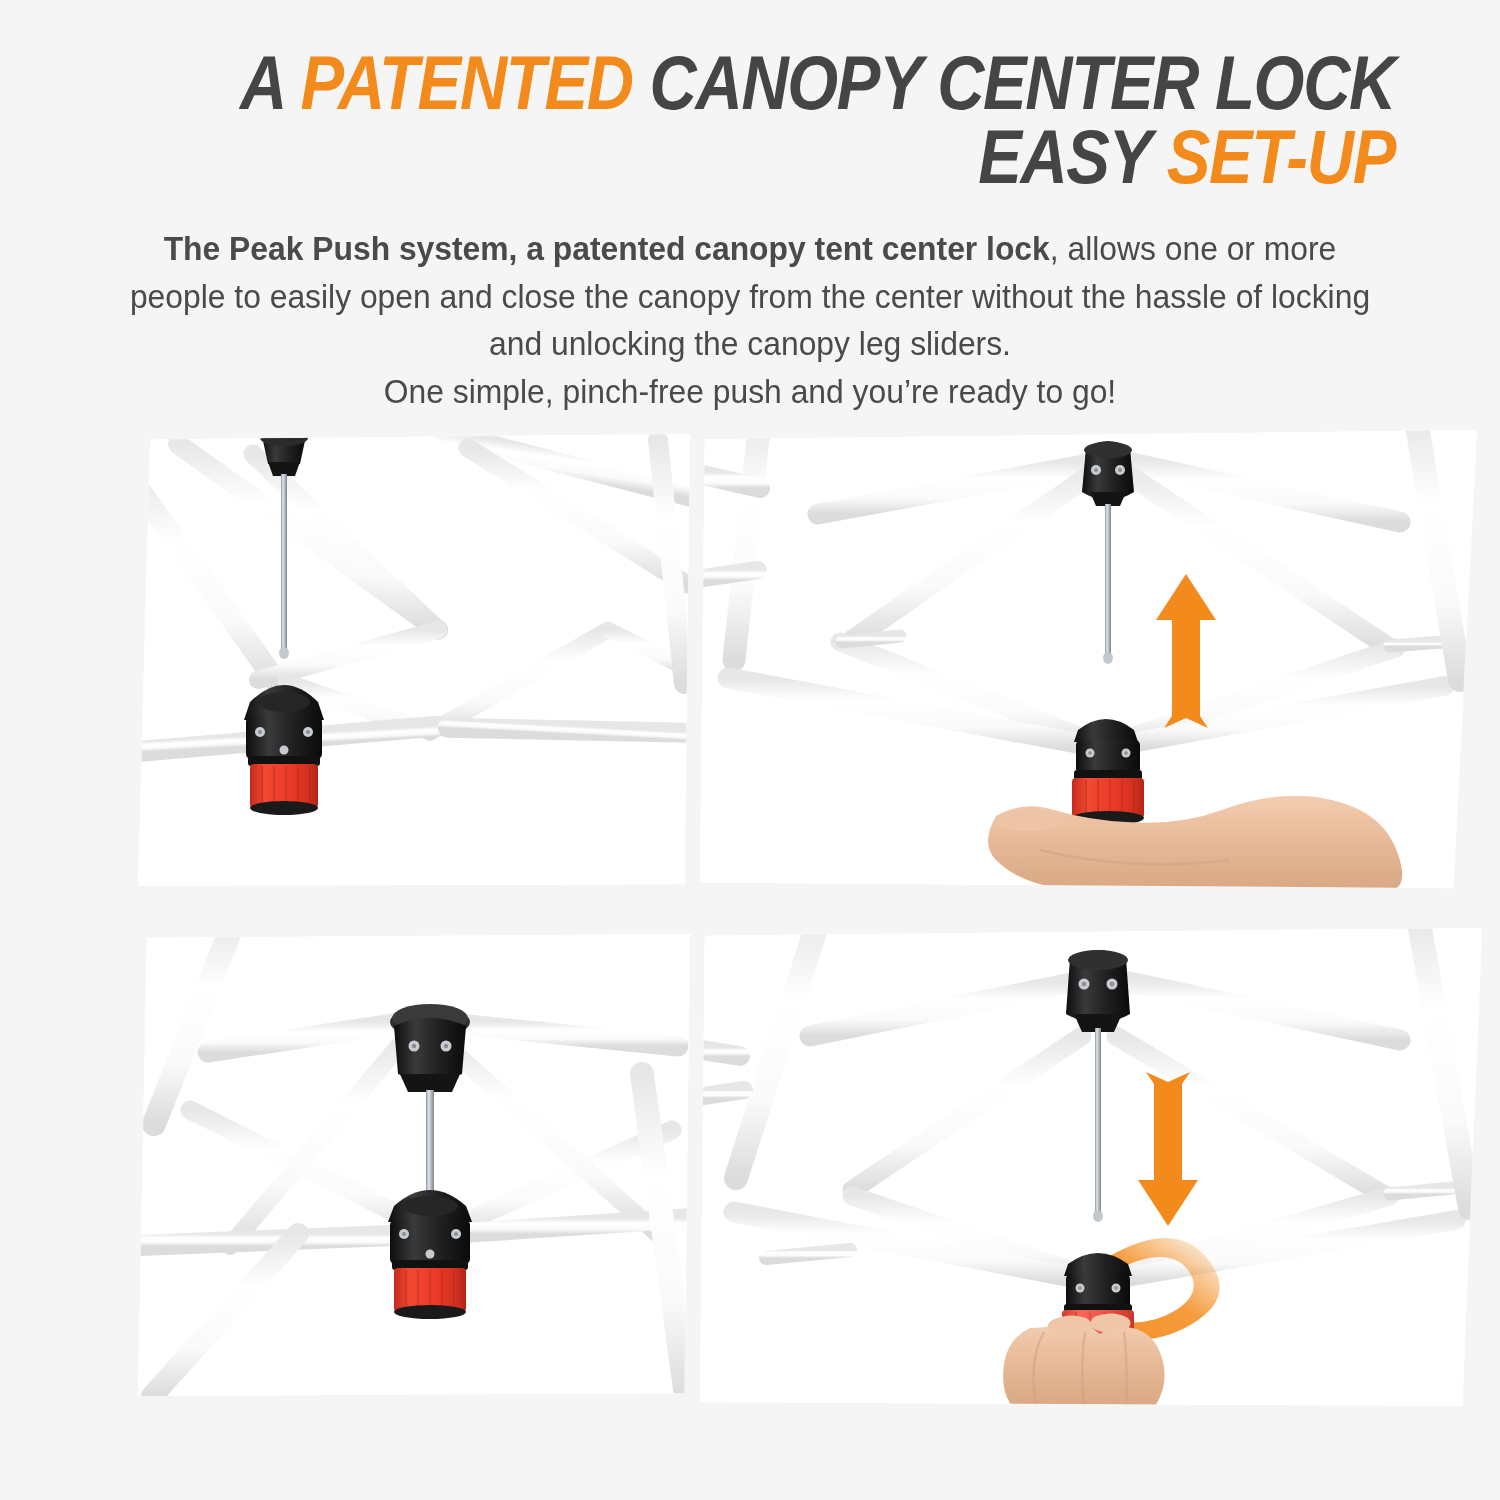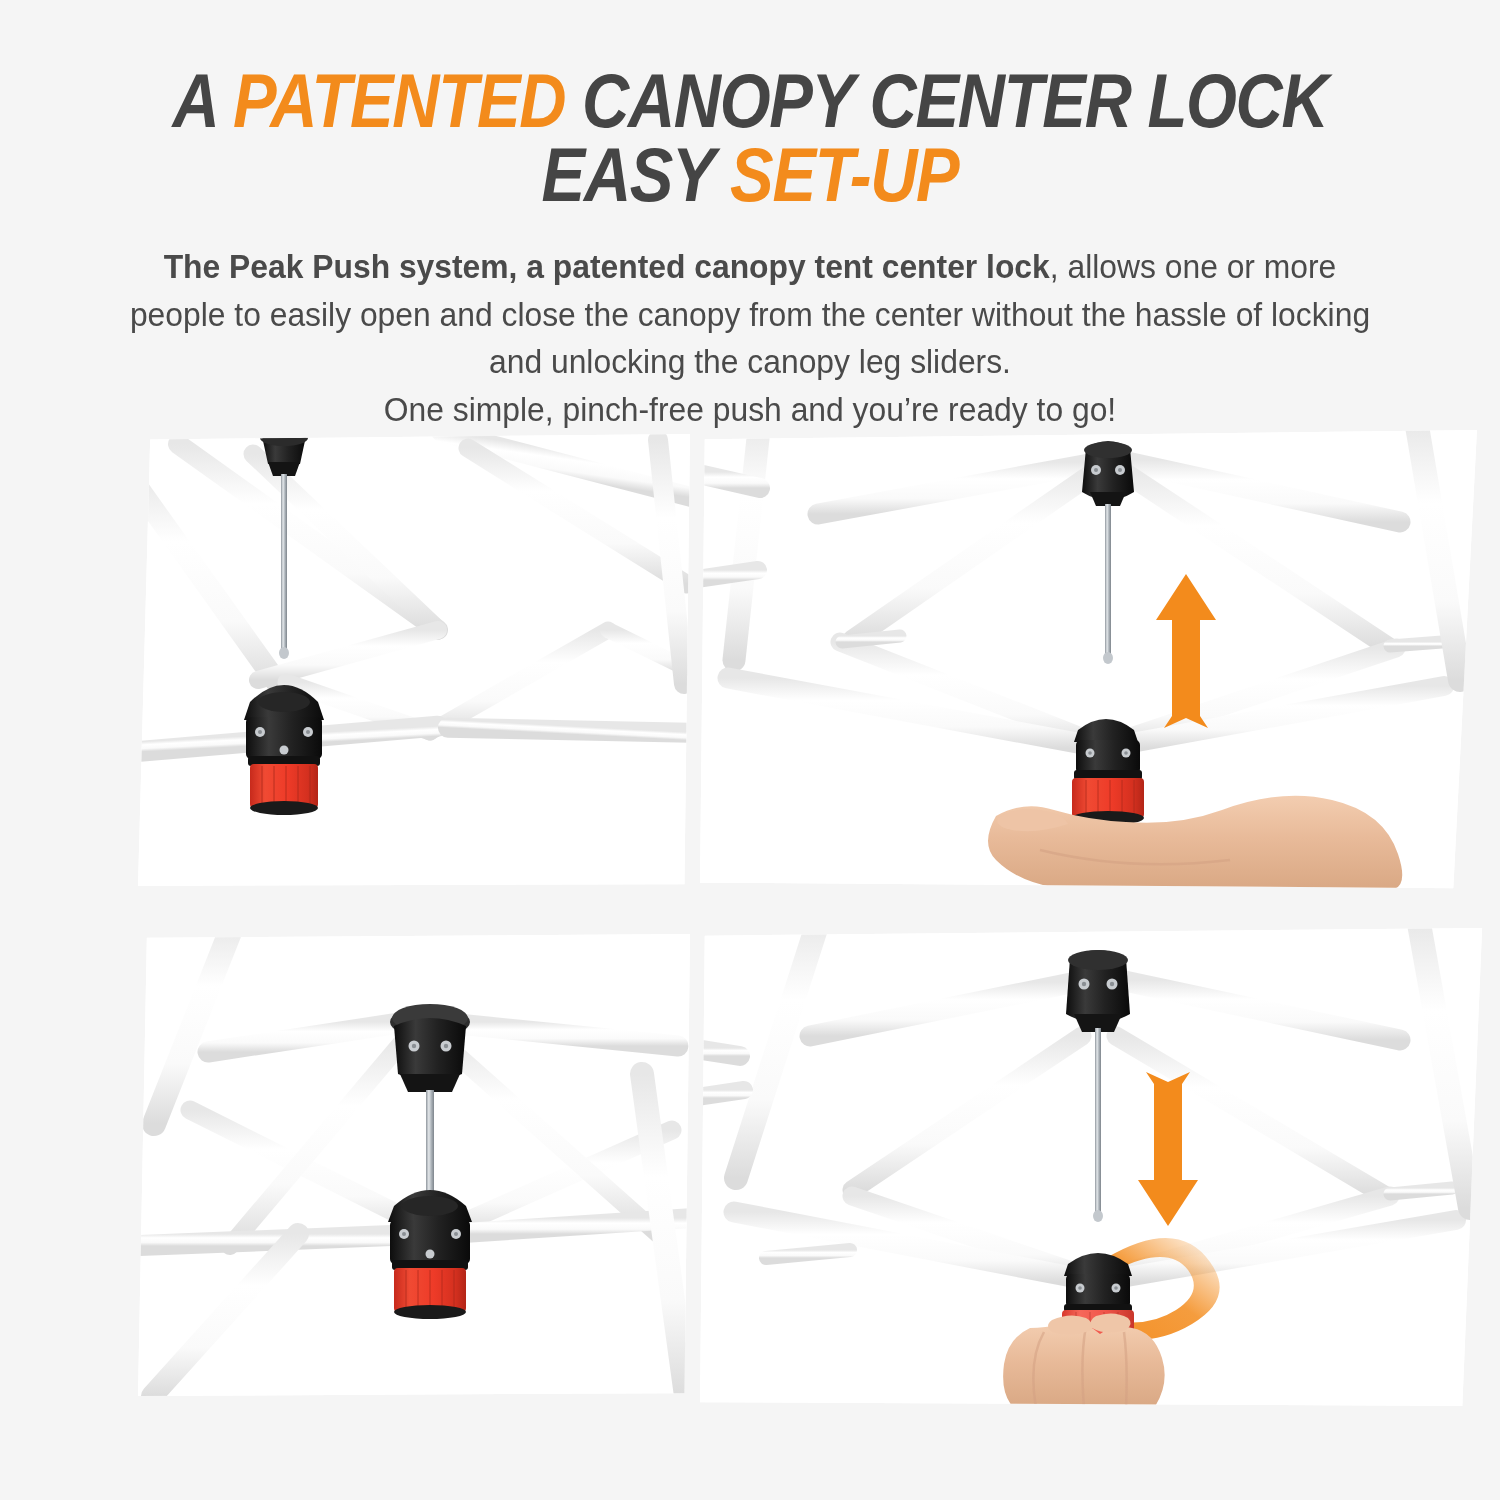--- a/index.html
+++ b/index.html
@@ -6,22 +6,22 @@
   html,body { width:1500px; height:1500px; }
   body {
     background:#F5F5F5;
     font-family:"Liberation Sans", sans-serif;
     overflow:hidden;
     position:relative;
   }
 
   
   .headline {
-    text-align:center;
-    padding-top:64px;
+    text-align:right;
+    padding-top:46px;
     line-height:0.98;
   }
   .headline-line {
     font-size:76px;
     font-weight:bold;
     font-style:italic;
     letter-spacing:-1.5px;
     color:#454545;
     transform:scaleX(0.86);
     white-space:nowrap;

